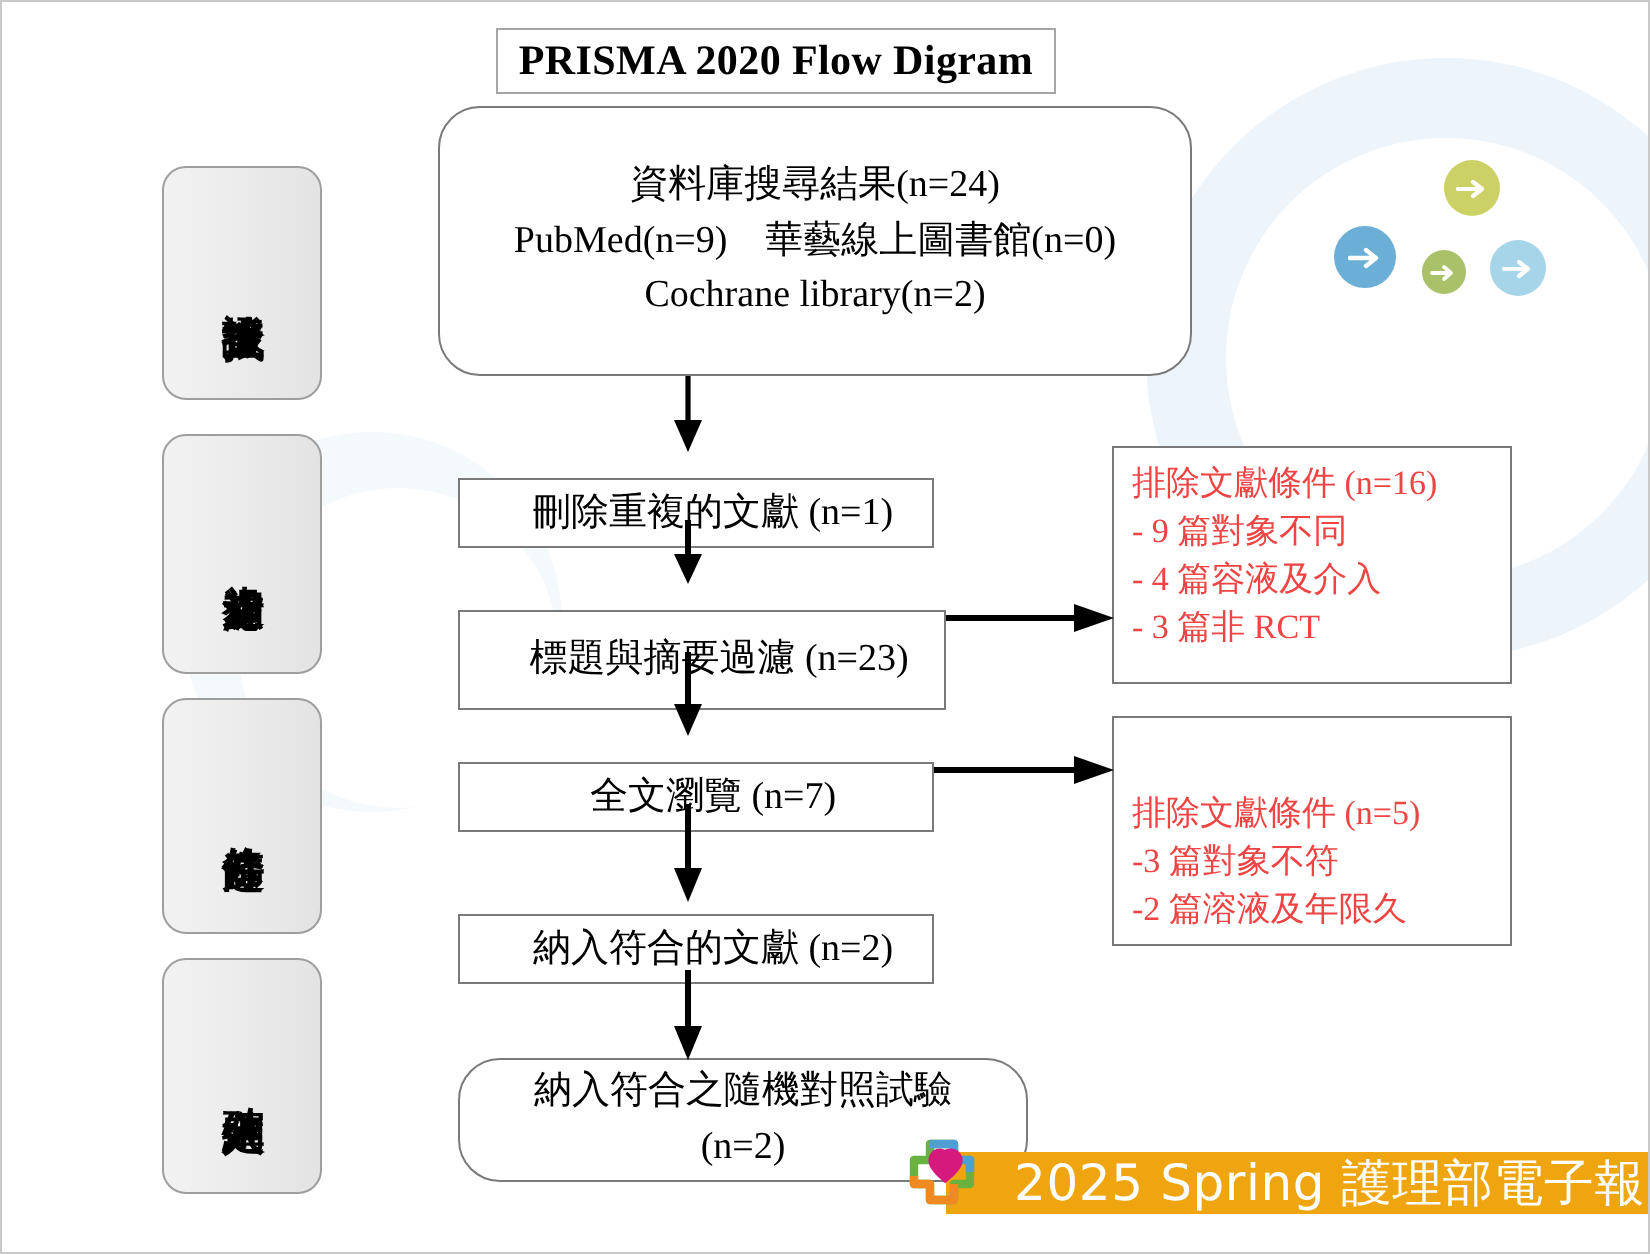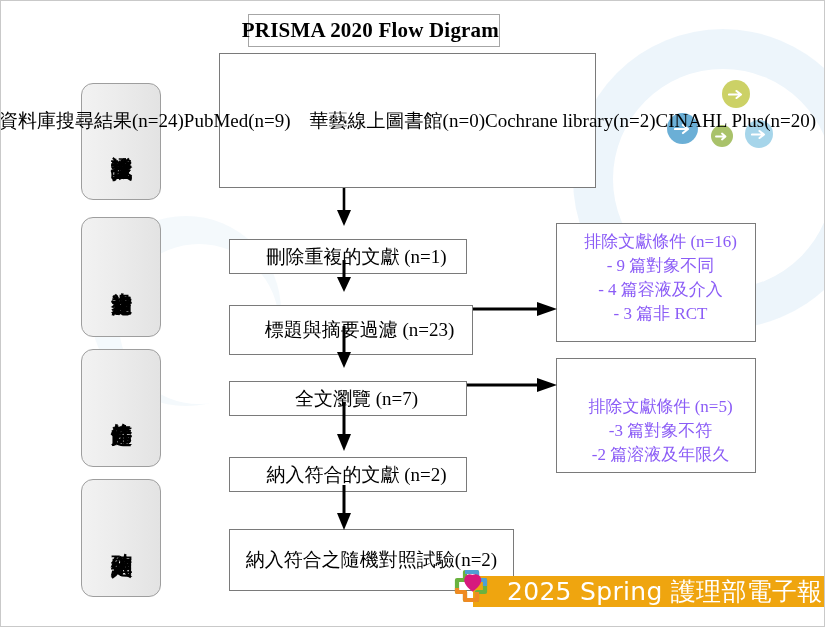--- a/index.html
+++ b/index.html
@@ -32,25 +32,25 @@
   .deco-circ{
     position:absolute;border-radius:50%;
     display:flex;align-items:center;justify-content:center;
     pointer-events:none;
   }
   .deco-circ svg{display:block;}
 
   
   #title-box{
     position:absolute;
-    left:247px;top:13px;width:252px;height:33px;
+    left:247px;top:13px;width:280px;height:33px;
     box-sizing:border-box;
     border:1px solid #a6a6a6;
     background:#ffffff;
-    display:flex;align-items:center;justify-content:flex-end;
+    display:flex;align-items:center;justify-content:center;
     font-weight:bold;
     font-size:21px;
     letter-spacing:.2px;
     color:#000000;
     white-space:nowrap;
   }
 
   
   .stage-box{
     position:absolute;
@@ -75,40 +75,41 @@
   .flow-box{
     position:absolute;
     box-sizing:border-box;
     border:1px solid #7a7a7a;
     background:#ffffff;
     color:#000000;
     font-size:19px;
     line-height:1.45;
   }
   .flow-box.center{
-    display:flex;align-items:center;justify-content:center;
+    display:flex;flex-direction:column;align-items:center;justify-content:center;
     text-align:center;
+    border-radius:21px;
   }
   .flow-box.leftalign{
     display:flex;flex-direction:column;align-items:center;justify-content:center;
     text-align:left;padding-left:17px;margin-top:14px;
   }
   .flow-box .ln{display:block;white-space:nowrap;}
 
   
   .excl-box{
     position:absolute;
     box-sizing:border-box;
     border:1px solid #7a7a7a;
     background:#ffffff;
-    color:#8b5cf6;
+    color:#ef4444;
     font-size:17px;
     line-height:1.42;
     padding:6px 0 6px 9px;
-    display:flex;flex-direction:column;justify-content:flex-start;align-items:center;
+    display:flex;flex-direction:column;justify-content:flex-start;
   }
   .excl-box .ln{display:block;white-space:nowrap;}
   .excl-box .ln.indent{padding-left:22px;}
 
   
   .arrow-v,.arrow-h{position:absolute;pointer-events:none;}
   .arrow-v svg,.arrow-h svg{display:block;}
 
   
   #footer-banner{
@@ -182,21 +183,20 @@
   </div>
 
   <div class="stage-box" style="left:80px;top:478px;width:80px;height:118px;">
     <span class="stage-text">確定納入</span>
   </div>
 
   <div class="flow-box center" style="left:218px;top:52px;width:377px;height:135px;">
     <span class="ln">資料庫搜尋結果(n=24)</span>
     <span class="ln">PubMed(n=9)　華藝線上圖書館(n=0)</span>
     <span class="ln">Cochrane library(n=2)</span>
-    <span class="ln">CINAHL Plus(n=20)</span>
   </div>
 
   <div class="flow-box leftalign" style="left:228px;top:224px;width:238px;height:35px;">
     <span class="ln">刪除重複的文獻 (n=1)</span>
   </div>
 
   <div class="flow-box leftalign" style="left:228px;top:290px;width:244px;height:50px;">
     <span class="ln">標題與摘要過濾 (n=23)</span>
   </div>
 

